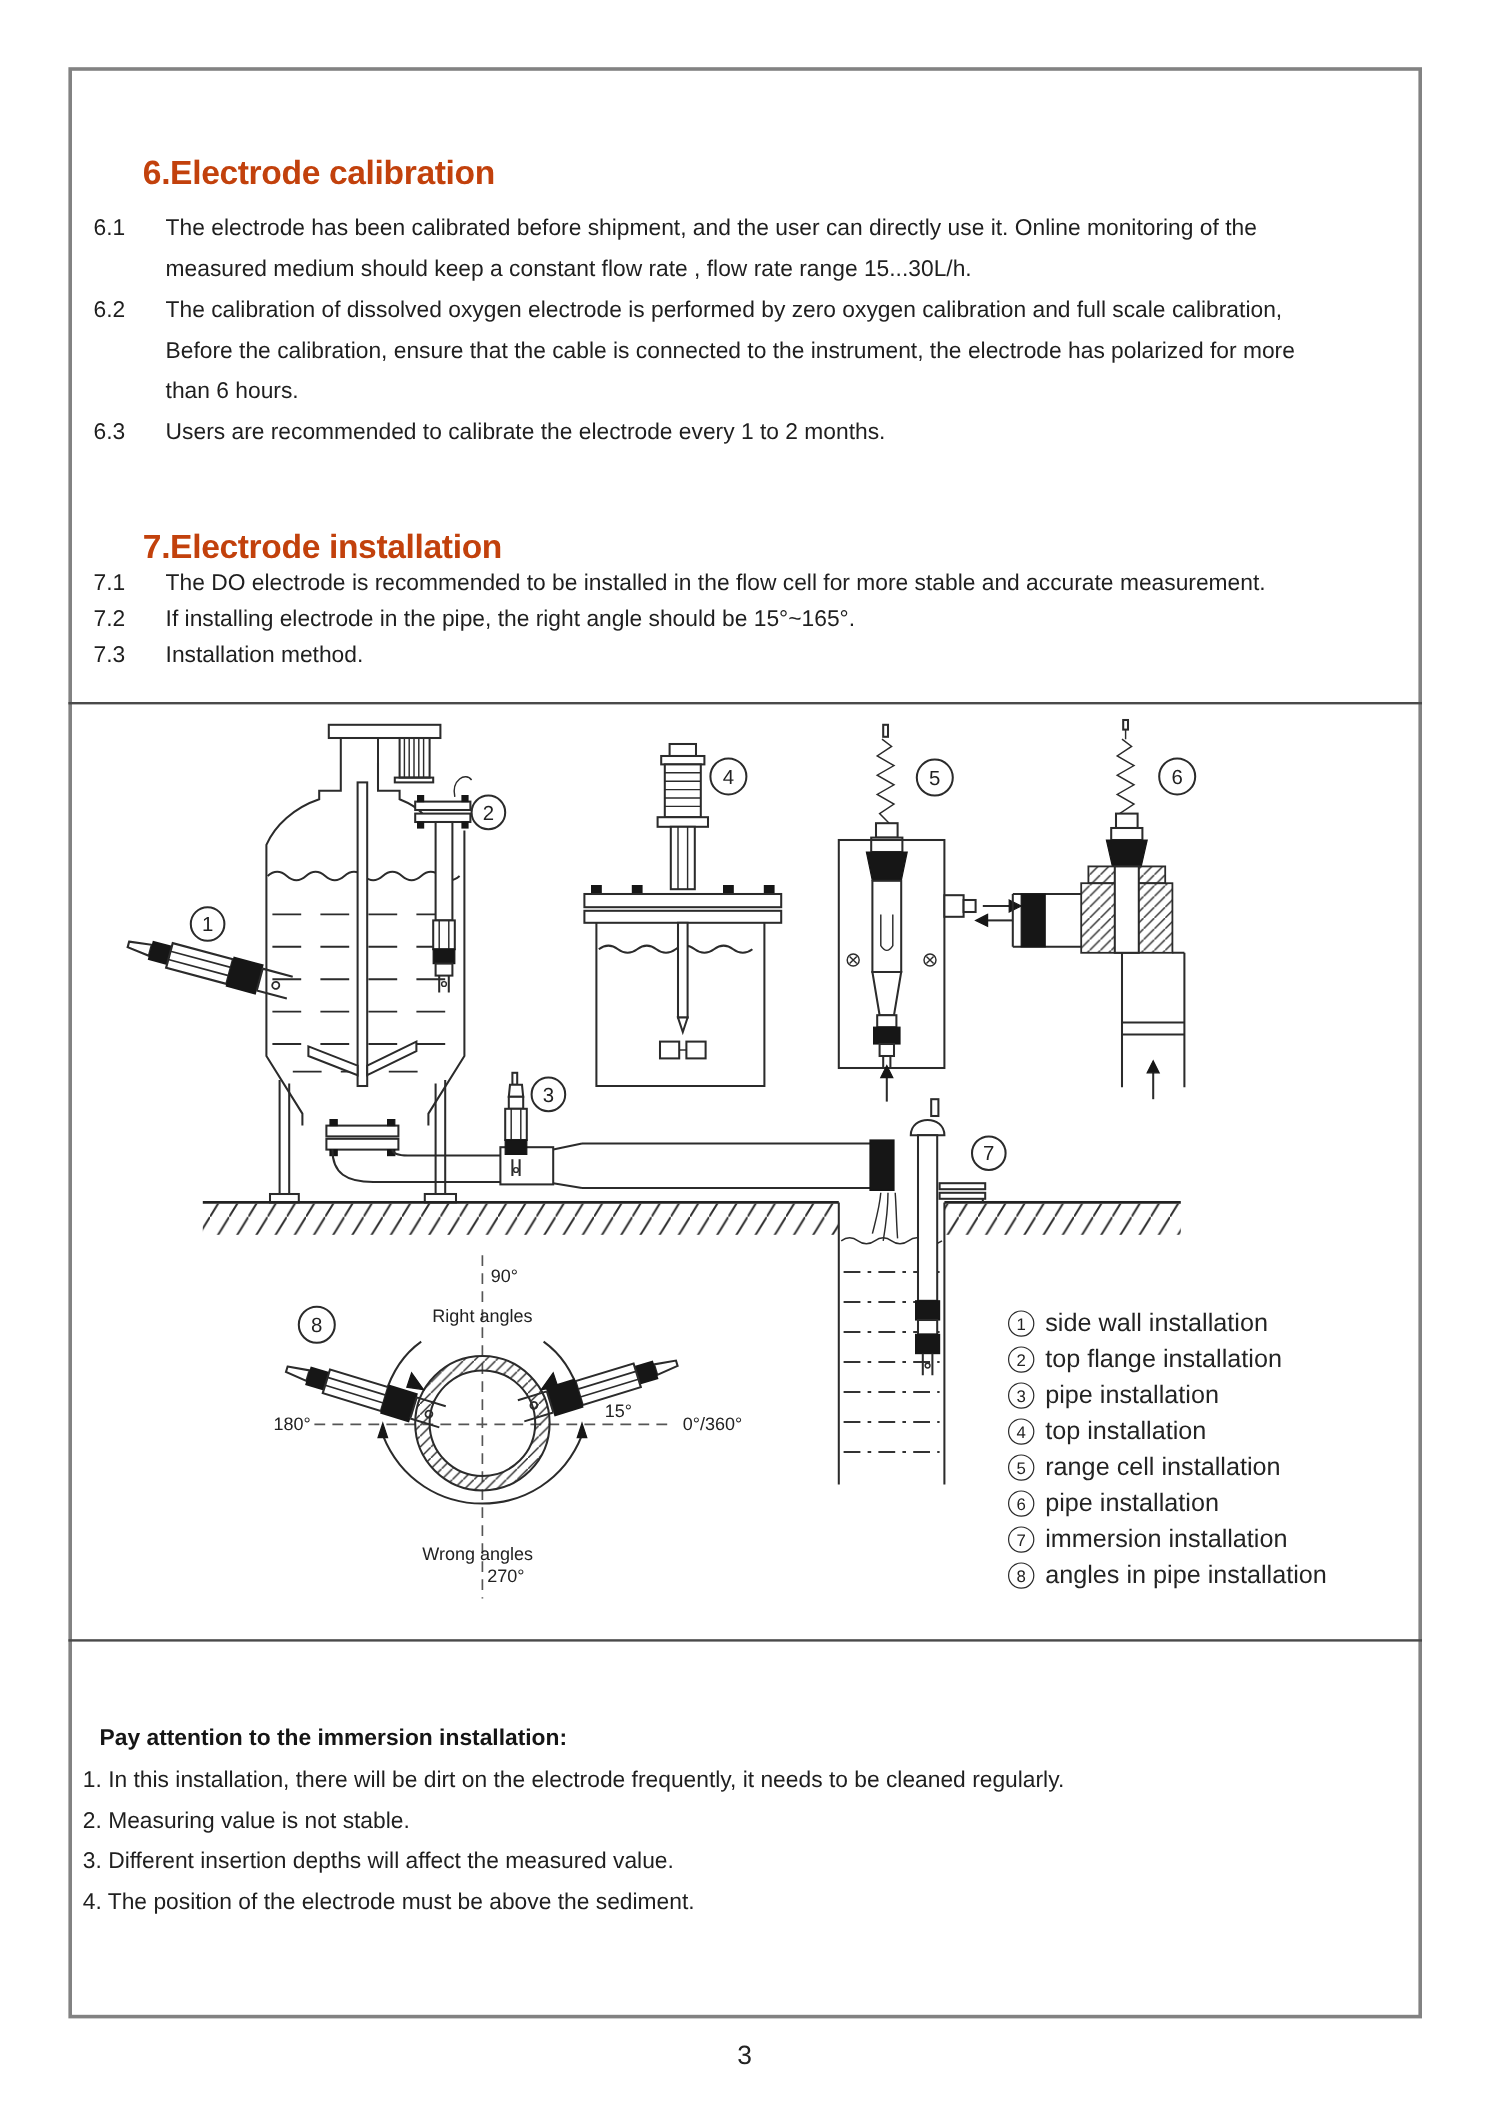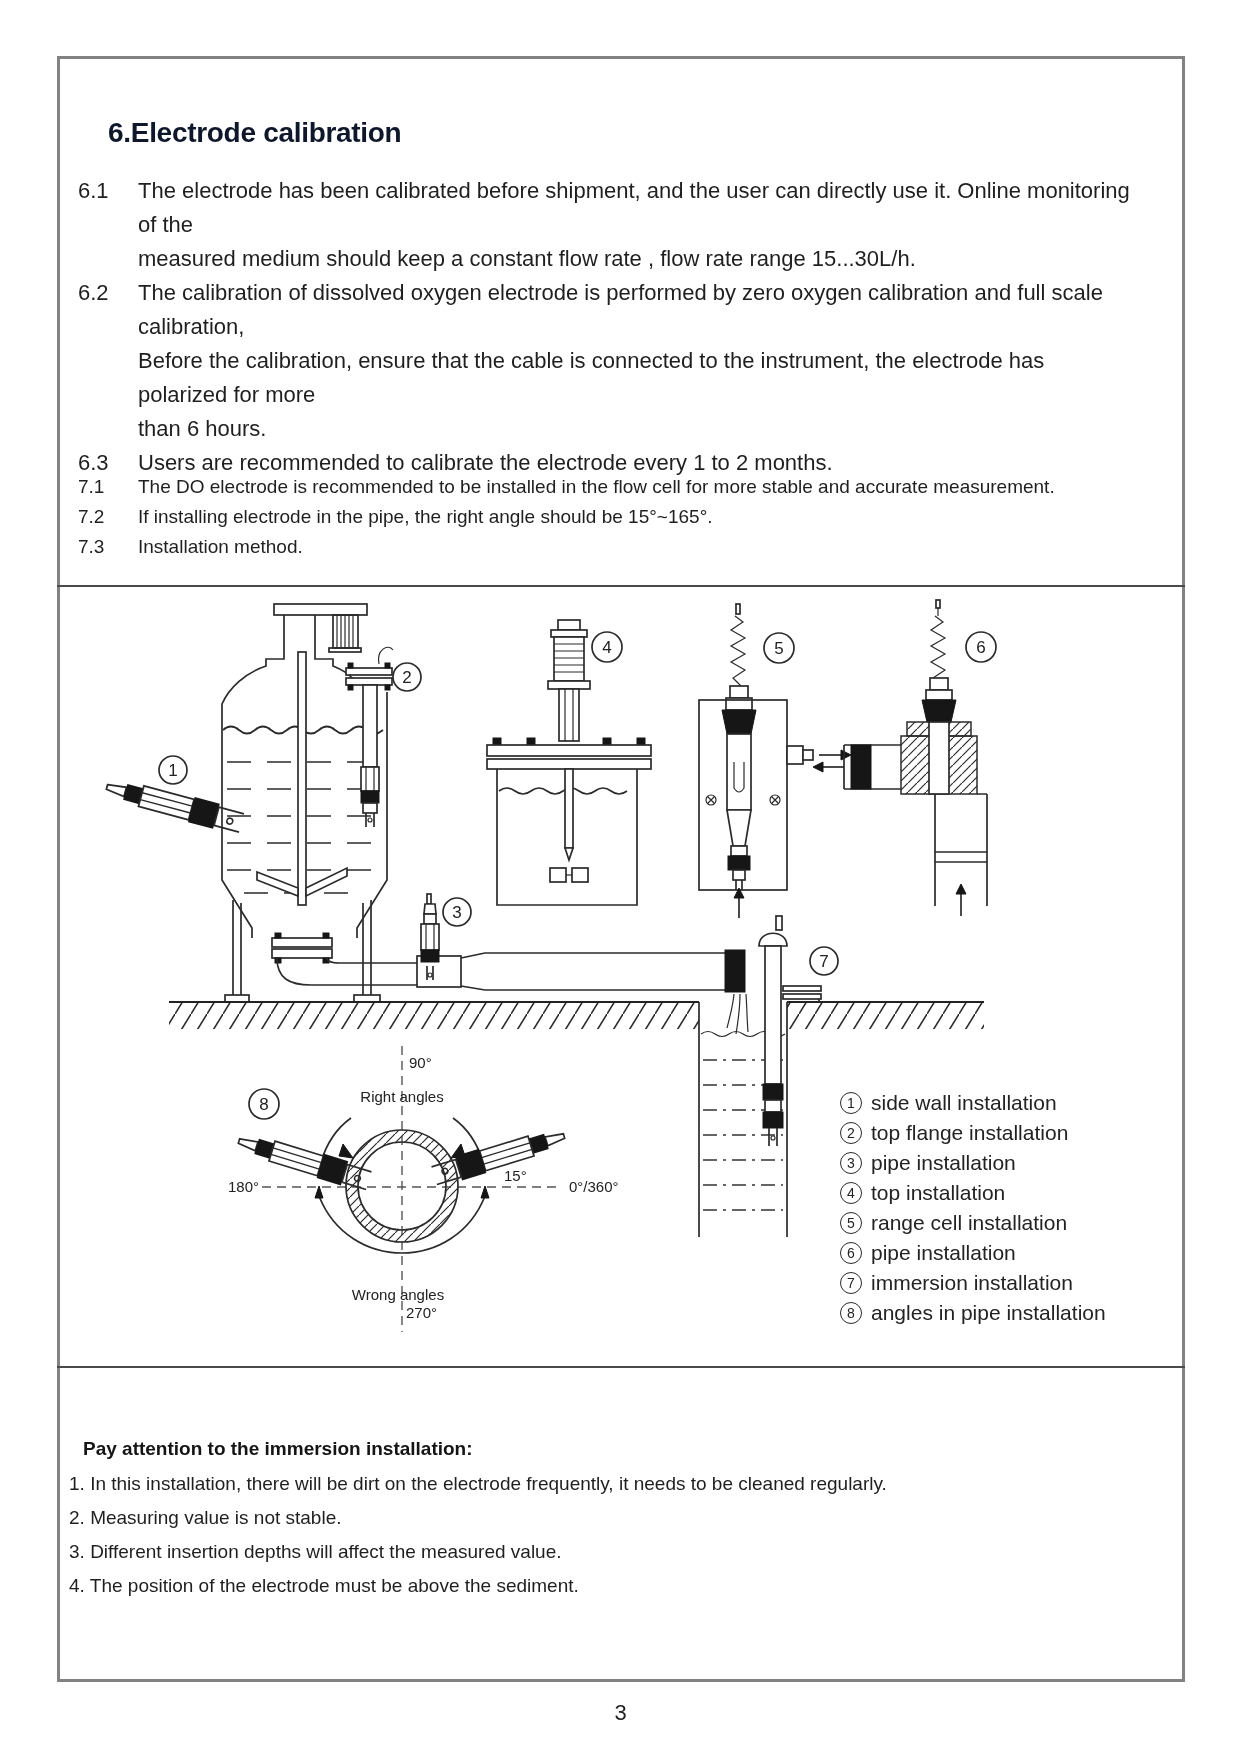--- a/index.html
+++ b/index.html
@@ -1,22 +1,22 @@
 <!DOCTYPE html>
 <html><head>
 <meta charset="utf-8">
 <style>
   html,body{margin:0;padding:0;background:#fff;}
   #page{position:relative;width:1241px;height:1754px;background:#fff;overflow:hidden;
         font-family:"Liberation Sans",sans-serif;color:#1f1f1f;}
   #frame{position:absolute;left:57px;top:56px;width:1122px;height:1620px;
          border:3px solid #828282;background:#fff;}
   .abs{position:absolute;}
-  h1.sec{margin:5px;font-size:28px;font-weight:bold;color:#0f172a;letter-spacing:-0.3px;}
-  .blist{font-size:22px;line-height:34px;color:#1f1f1f;}
+  h1.sec{margin:16px;font-size:28px;font-weight:bold;color:#c2410c;letter-spacing:-0.3px;}
+  .blist{font-size:19px;line-height:34px;color:#1f1f1f;}
   .blist7{font-size:19px;line-height:30px;color:#1f1f1f;}
   .bitem{display:flex;align-items:flex-start;}
   .bnum{flex:0 0 40px;}
   .btext{flex:1;white-space:pre-wrap;margin-left:20px;}
   #band{position:absolute;left:57px;top:585px;width:1128px;height:783px;
         border-top:2px solid #4a4a4a;border-bottom:2px solid #4a4a4a;box-sizing:border-box;}
   #band svg{display:block;}
   svg .ln{stroke:#2b2b2b;stroke-width:1.7;fill:none;}
   svg .lnw{stroke:#2b2b2b;stroke-width:1.7;fill:#fff;}
   svg .blk{stroke:#161616;stroke-width:1;fill:#161616;}
@@ -55,20 +55,21 @@
       <span class="btext">The calibration of dissolved oxygen electrode is performed by zero oxygen calibration and full scale calibration,
 Before the calibration, ensure that the cable is connected to the instrument, the electrode has polarized for more
 than 6 hours.</span>
     </div>
     <div class="bitem">
       <span class="bnum">6.3</span>
       <span class="btext">Users are recommended to calibrate the electrode every 1 to 2 months.</span>
     </div>
   </div>
 
+  <h1 class="sec abs" style="left:103px;top:424px;">7.Electrode installation</h1>
 
   <div class="abs blist7" style="left:78px;top:472px;width:1056px;">
     <div class="bitem">
       <span class="bnum">7.1</span>
       <span class="btext">The DO electrode is recommended to be installed in the flow cell for more stable and accurate measurement.</span>
     </div>
     <div class="bitem">
       <span class="bnum">7.2</span>
       <span class="btext">If installing electrode in the pipe, the right angle should be 15°~165°.</span>
     </div>

